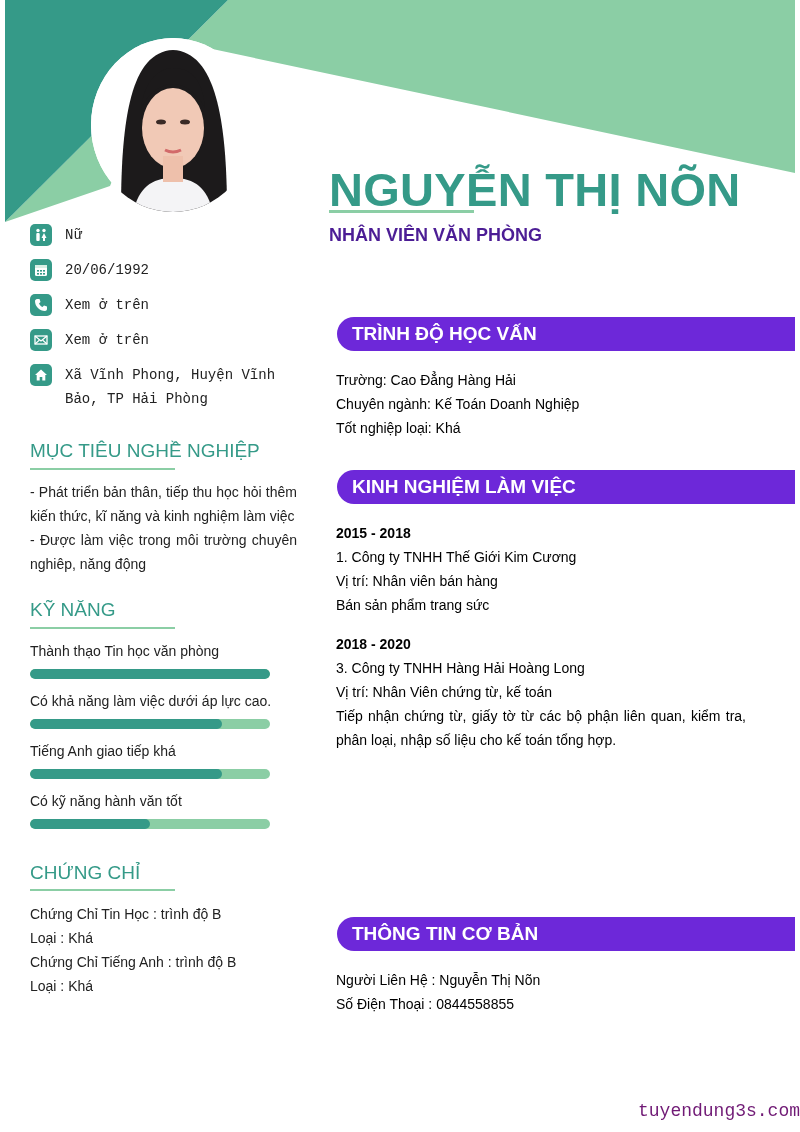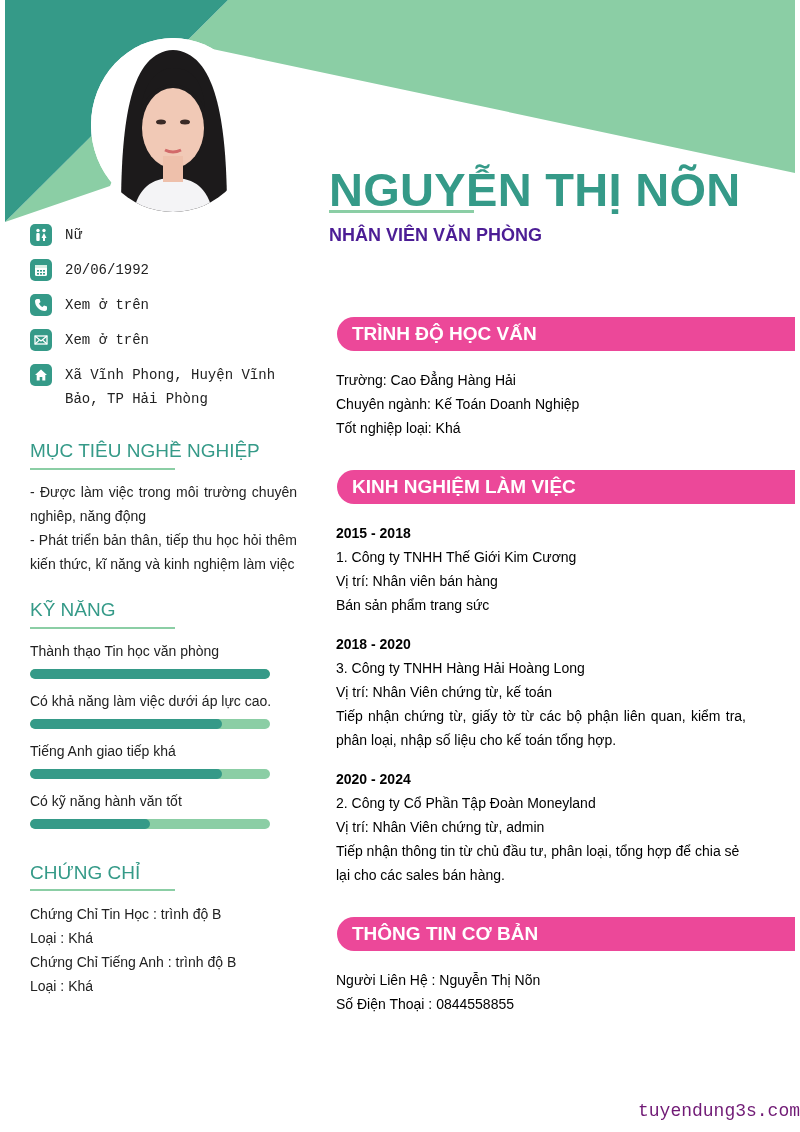--- a/index.html
+++ b/index.html
@@ -25,21 +25,21 @@
   .lsec-title { position: absolute; left: 30px; font-size: 19px; font-weight: normal; color: #359a88; }
   .lsec-line { position: absolute; left: 30px; width: 145px; height: 2px; background: #8bcea5; }
   .lsec-body { position: absolute; left: 30px; width: 267px; font-size: 14px; line-height: 24px; color: #222; }
   .justify { text-align: justify; }
 
   .skill { margin-bottom: 0; }
   .skill-label { font-size: 14px; line-height: 20px; height: 28px; }
   .skill-bar { width: 240px; height: 10px; border-radius: 5px; background: #8bcea5; margin-bottom: 12px; overflow: hidden; }
   .skill-fill { height: 100%; border-radius: 5px; background: #359a88; }
 
-  .rsec-head { position: absolute; left: 337px; width: 458px; height: 34px; background: #ec4899; border-radius: 17px 0 0 17px; color: #fff; font-size: 19px; font-weight: bold; line-height: 34px; padding-left: 15px; }
+  .rsec-head { position: absolute; left: 337px; width: 458px; height: 34px; background: #6d28d9; border-radius: 17px 0 0 17px; color: #fff; font-size: 19px; font-weight: bold; line-height: 34px; padding-left: 15px; }
   .rsec-body { position: absolute; left: 336px; width: 410px; font-size: 14px; line-height: 24px; color: #000000; }
   .job-period { font-weight: bold; }
   .job-block { margin-bottom: 15px; }
   .watermark { position: absolute; left: 638px; top: 1101px; font-family: "Liberation Mono", "DejaVu Sans Mono", monospace; font-size: 18px; color: #701a75; }
 </style>
 </head>
 <body>
 
 <svg class="bg-shapes" viewBox="0 0 800 240" width="800" height="240">
   <polygon points="5,222 228,0 795,0 795,173 170,40 110,186" fill="#8bcea5"></polygon>
@@ -118,22 +118,22 @@
           <path d="M7,1.5 L13,7 L11.3,7 L11.3,12.5 L8.3,12.5 L8.3,9 L5.7,9 L5.7,12.5 L2.7,12.5 L2.7,7 L1,7 Z" fill="#fff"></path>
         </svg>
     </span>
     <span class="info-text">Xã Vĩnh Phong, Huyện Vĩnh Bảo, TP Hải Phòng</span>
   </div>
 </div>
 
 <div class="lsec-title" style="top:440px;">MỤC TIÊU NGHỀ NGHIỆP</div>
 <div class="lsec-line" style="top:468px;"></div>
 <div class="lsec-body justify" style="top:480px;">
+  <div>- Phát triển bản thân, tiếp thu học hỏi thêm kiến thức, kĩ năng và kinh nghiệm làm việc</div>
   <div>- Được làm việc trong môi trường chuyên nghiêp, năng động</div>
-  <div>- Phát triển bản thân, tiếp thu học hỏi thêm kiến thức, kĩ năng và kinh nghiệm làm việc</div>
 </div>
 
 <div class="lsec-title" style="top:599px;">KỸ NĂNG</div>
 <div class="lsec-line" style="top:627px;"></div>
 <div class="lsec-body" style="top:641px;">
   <div class="skill">
     <div class="skill-label">Thành thạo Tin học văn phòng</div>
     <div class="skill-bar">
         <div class="skill-fill" style="width:100%;"></div>
       </div>
@@ -181,26 +181,20 @@
     <div>1. Công ty TNHH Thế Giới Kim Cương</div>
     <div>Vị trí: Nhân viên bán hàng</div>
     <div>Bán sản phẩm trang sức</div>
   </div>
   <div class="job-block">
     <div class="job-period">2018 - 2020</div>
     <div>3. Công ty TNHH Hàng Hải Hoàng Long</div>
     <div>Vị trí: Nhân Viên chứng từ, kế toán</div>
     <div class="justify">Tiếp nhận chứng từ, giấy tờ từ các bộ phận liên quan, kiểm tra, phân loại, nhập số liệu cho kế toán tổng hợp.</div>
   </div>
-  <div class="job-block">
-    <div class="job-period">2020 - 2024</div>
-    <div>2. Công ty Cổ Phần Tập Đoàn Moneyland</div>
-    <div>Vị trí: Nhân Viên chứng từ, admin</div>
-    <div>Tiếp nhận thông tin từ chủ đầu tư, phân loại, tổng hợp để chia sẻ lại cho các sales bán hàng.</div>
-  </div>
 </div>
 
 <div class="rsec-head" style="top:917px;">THÔNG TIN CƠ BẢN</div>
 <div class="rsec-body" style="top:968px;">
   <div>Người Liên Hệ : Nguyễn Thị Nõn</div>
   <div>Số Điện Thoại : 0844558855</div>
 </div>
 
 <div class="watermark">tuyendung3s.com</div>
 

